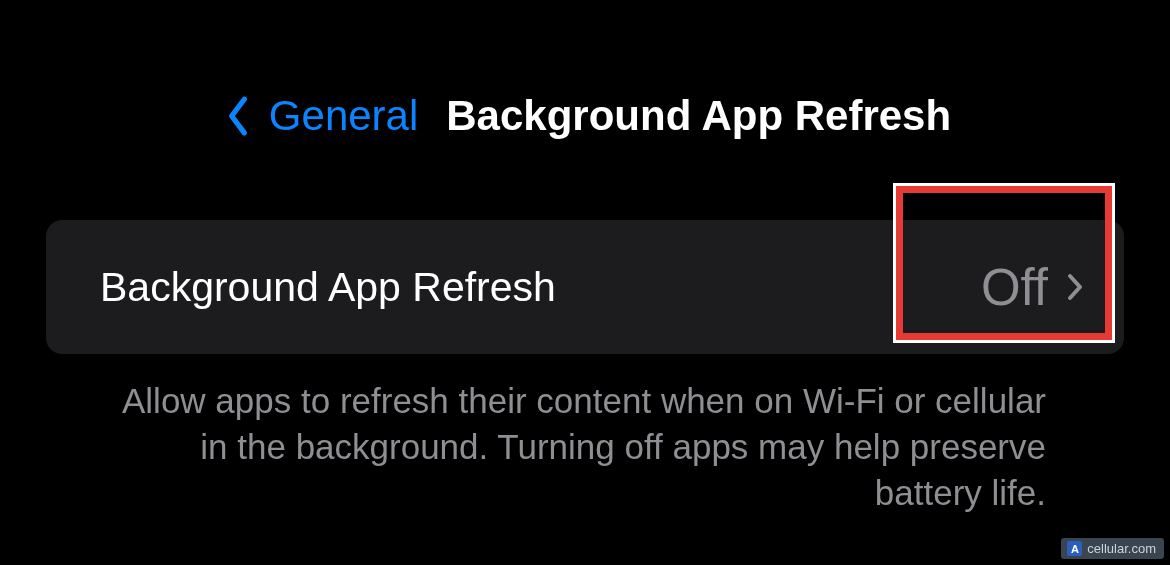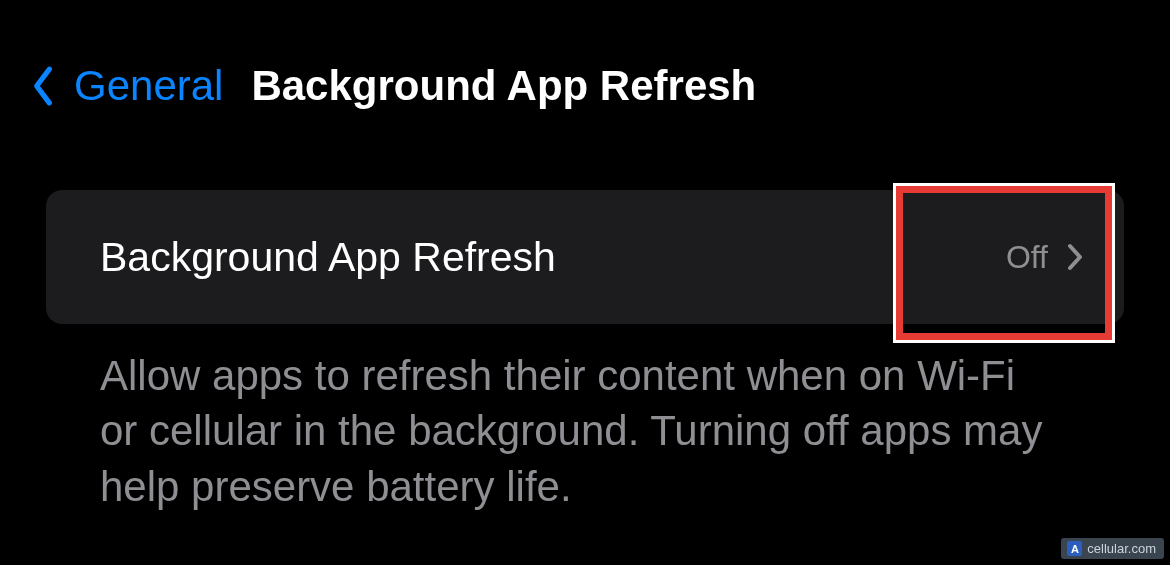--- a/index.html
+++ b/index.html
@@ -11,21 +11,22 @@
     body {
       background: #000000;
       width: 1170px;
       height: 565px;
       overflow: hidden;
       position: relative;
     }
     .nav-header {
       display: flex;
       align-items: center;
-      padding: 62px 24px 0 24px;
+      padding: 92px 24px 0 24px;
+      justify-content: center;
     }
     .back-chevron {
       width: 38px;
       height: 48px;
       display: flex;
       align-items: center;
       justify-content: center;
       flex-shrink: 0;
     }
     .back-chevron svg {
@@ -63,40 +64,41 @@
       font-size: 41px;
       font-weight: 400;
     }
     .setting-right {
       display: flex;
       align-items: center;
       gap: 18px;
     }
     .setting-value {
       color: #8e8e93;
-      font-size: 32px;
+      font-size: 51px;
       font-weight: 400;
     }
     .disclosure-chevron {
       width: 20px;
       height: 32px;
       display: flex;
       align-items: center;
     }
     .disclosure-chevron svg {
       width: 18px;
       height: 30px;
     }
     .description {
       color: #8e8e93;
-      font-size: 42px;
+      font-size: 35px;
       font-weight: 400;
       line-height: 1.32;
       padding: 24px 20px 0 54px;
       max-width: 1020px;
+      text-align: right;
     }
     .highlight-box {
       position: absolute;
       border: 7px solid #e63b34;
       outline: 3px solid #ffffff;
       background: transparent;
       pointer-events: none;
       width: 216px;
       height: 154px;
       top: 186px;

